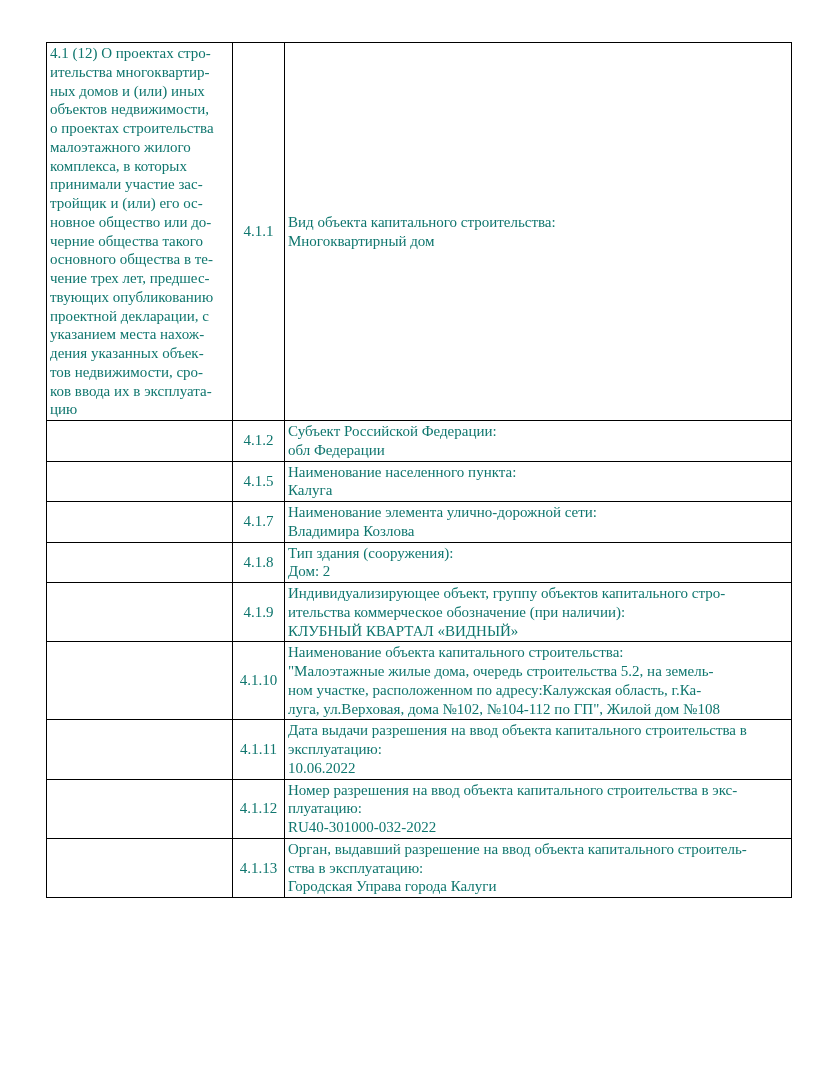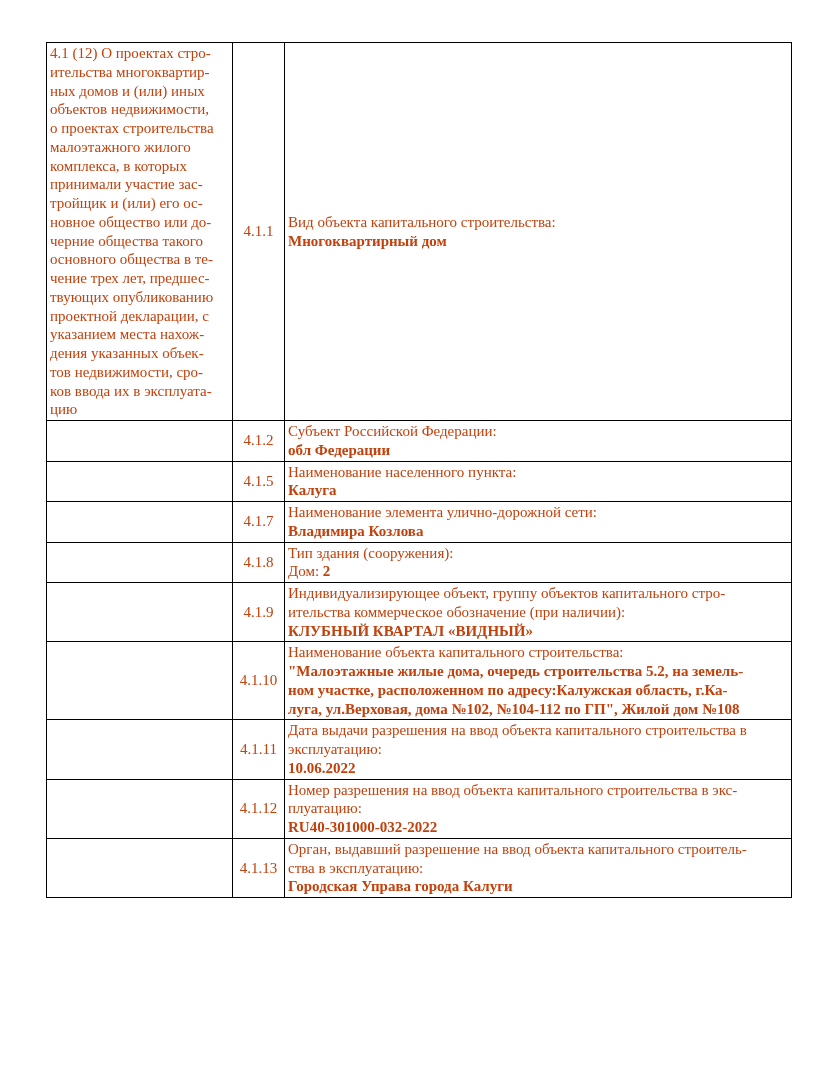--- a/index.html
+++ b/index.html
@@ -16,21 +16,21 @@
     padding: 42px 0 0 46px;
     overflow: hidden;
   }
   table.decl-table {
     border-collapse: collapse;
     width: 745px;
     table-layout: fixed;
     font-family: "Liberation Serif", serif;
     font-size: 15px;
     line-height: 1.25;
-    color: #c2410c;
+    color: #0f766e;
   }
   table.decl-table td {
     border: 1px solid #000000;
     padding: 1px 3px;
     vertical-align: middle;
     white-space: pre-line;
     overflow-wrap: break-word;
   }
   td.col-desc {
     vertical-align: top;
@@ -41,21 +41,21 @@
     text-align: center;
     padding-left: 2px;
   }
   td.col-content {
     vertical-align: middle;
   }
   .label {
     font-weight: normal;
   }
   .value {
-    font-weight: bold;
+    font-weight: normal;
   }
 </style>
 </head>
 <body>
 
 <div class="page">
   <table class="decl-table">
     <colgroup>
       <col style="width:186px">
       <col style="width:52px">

